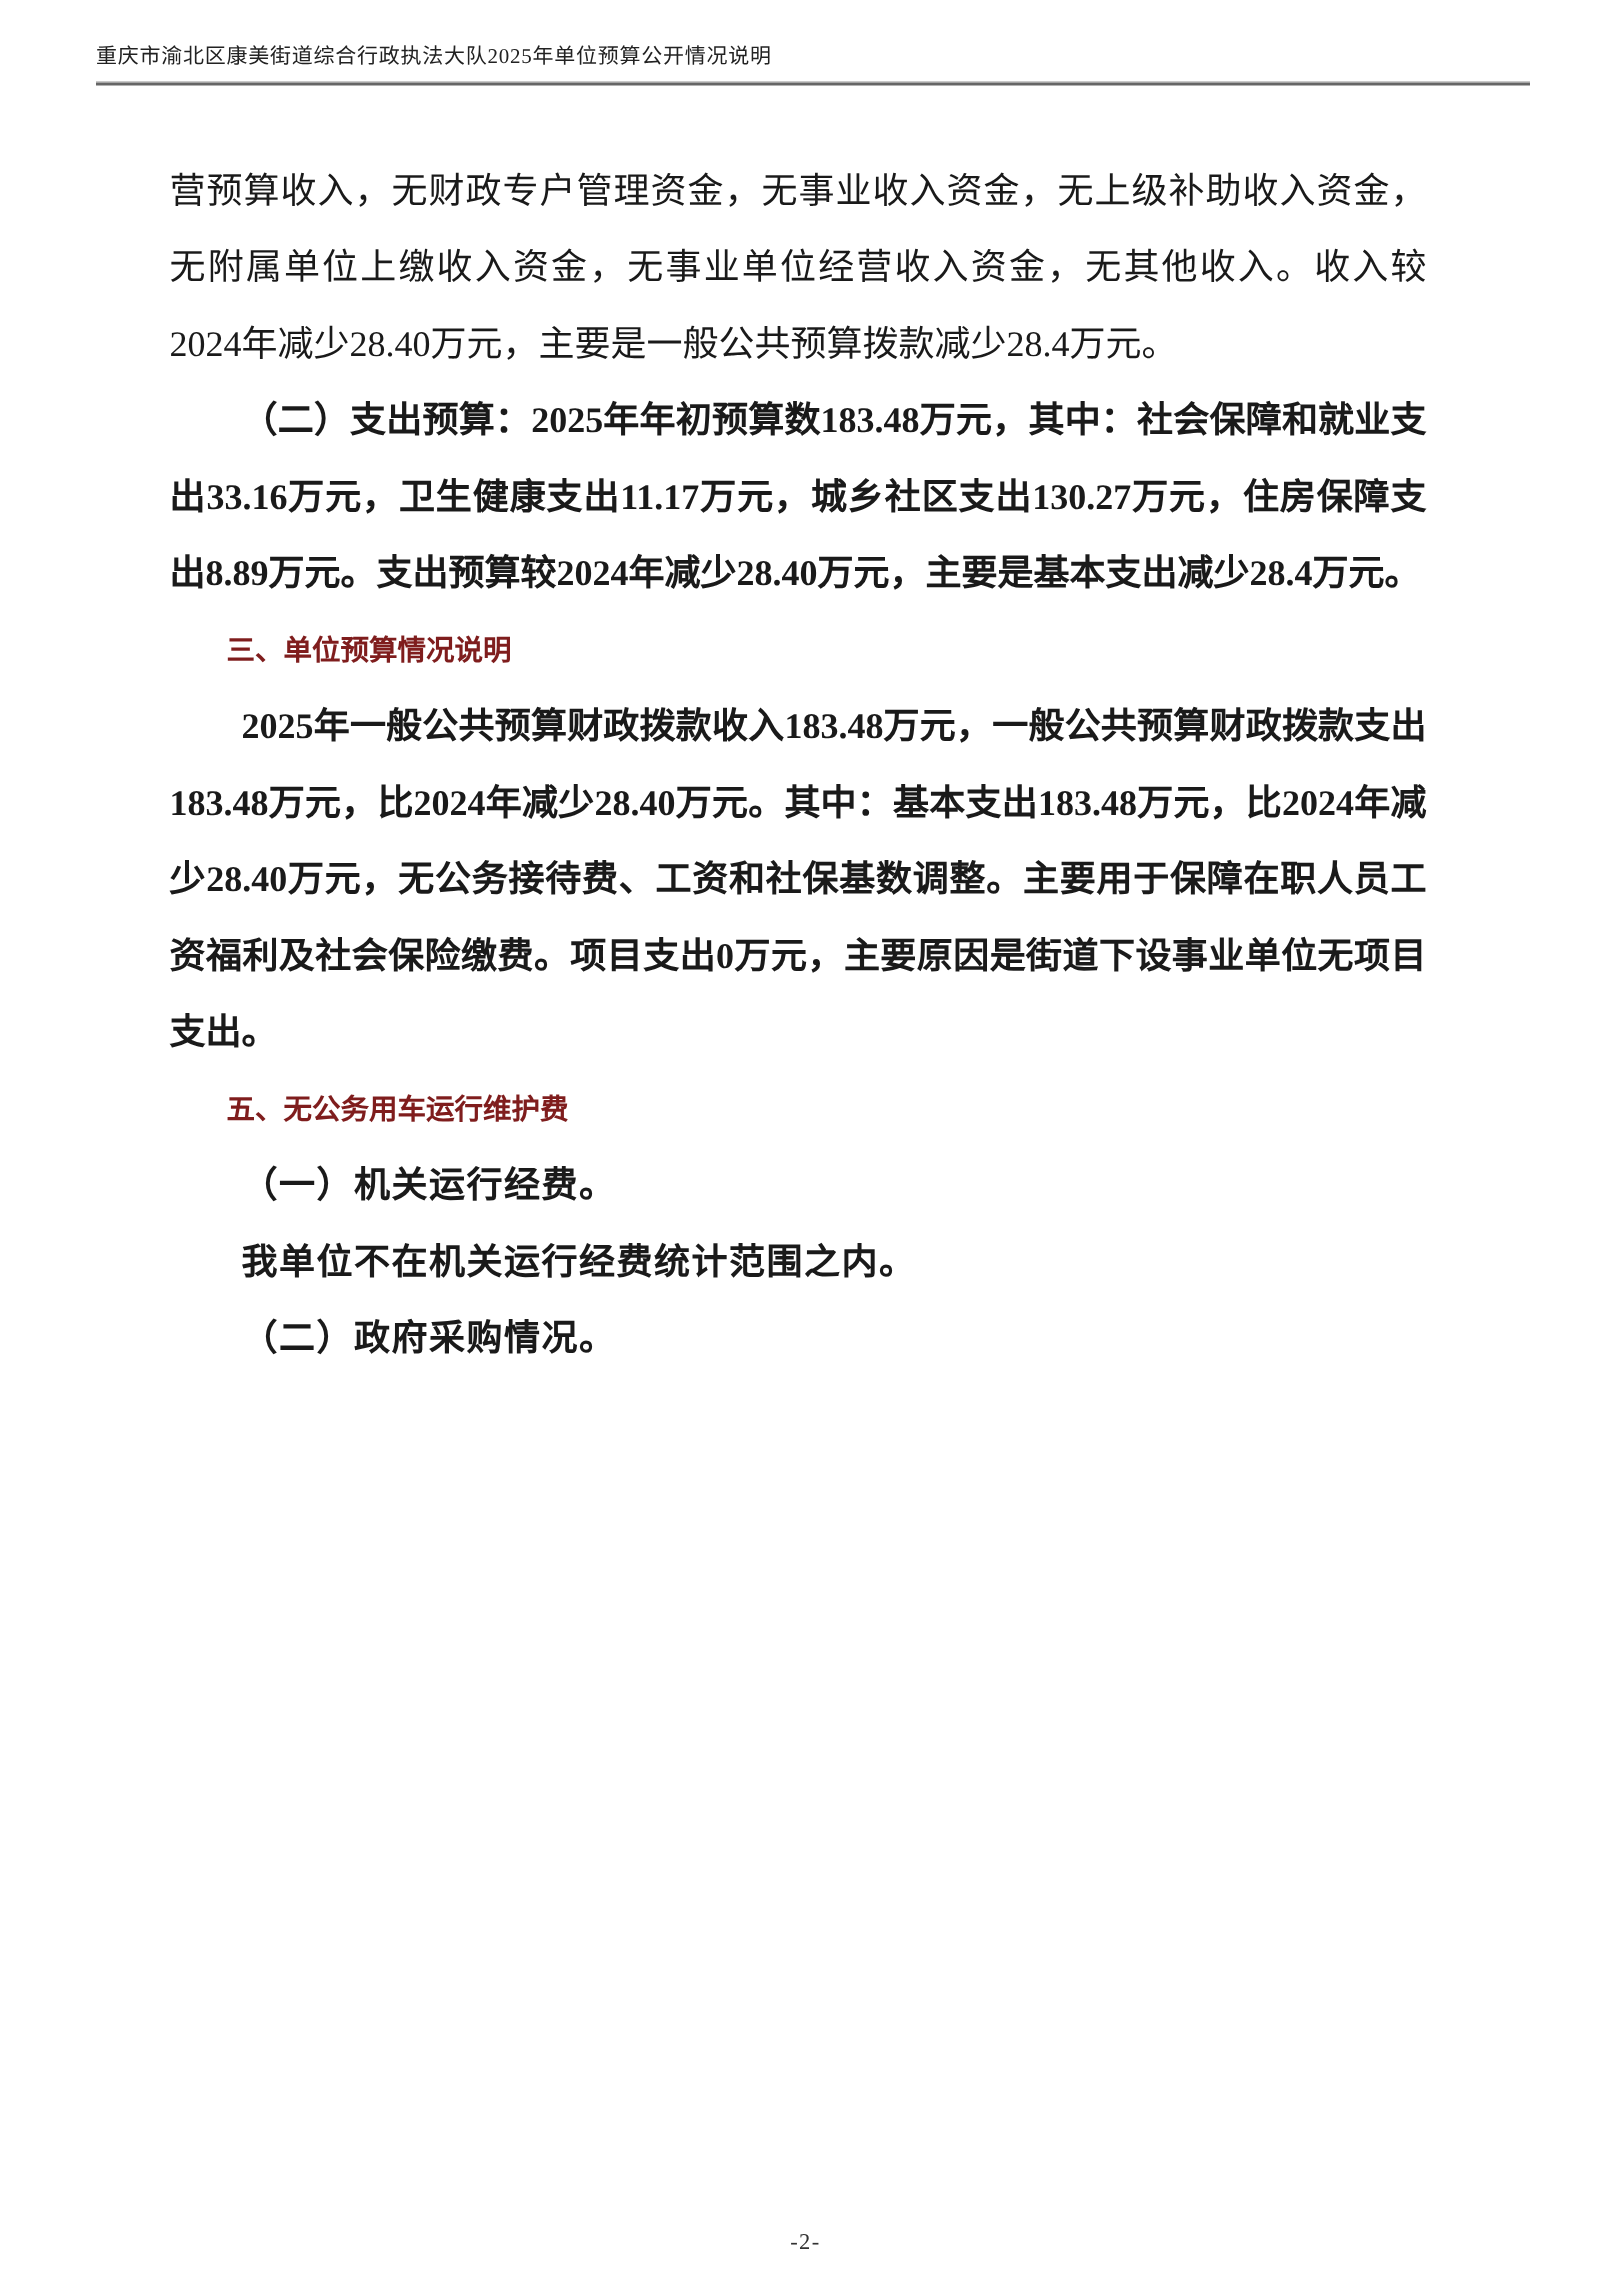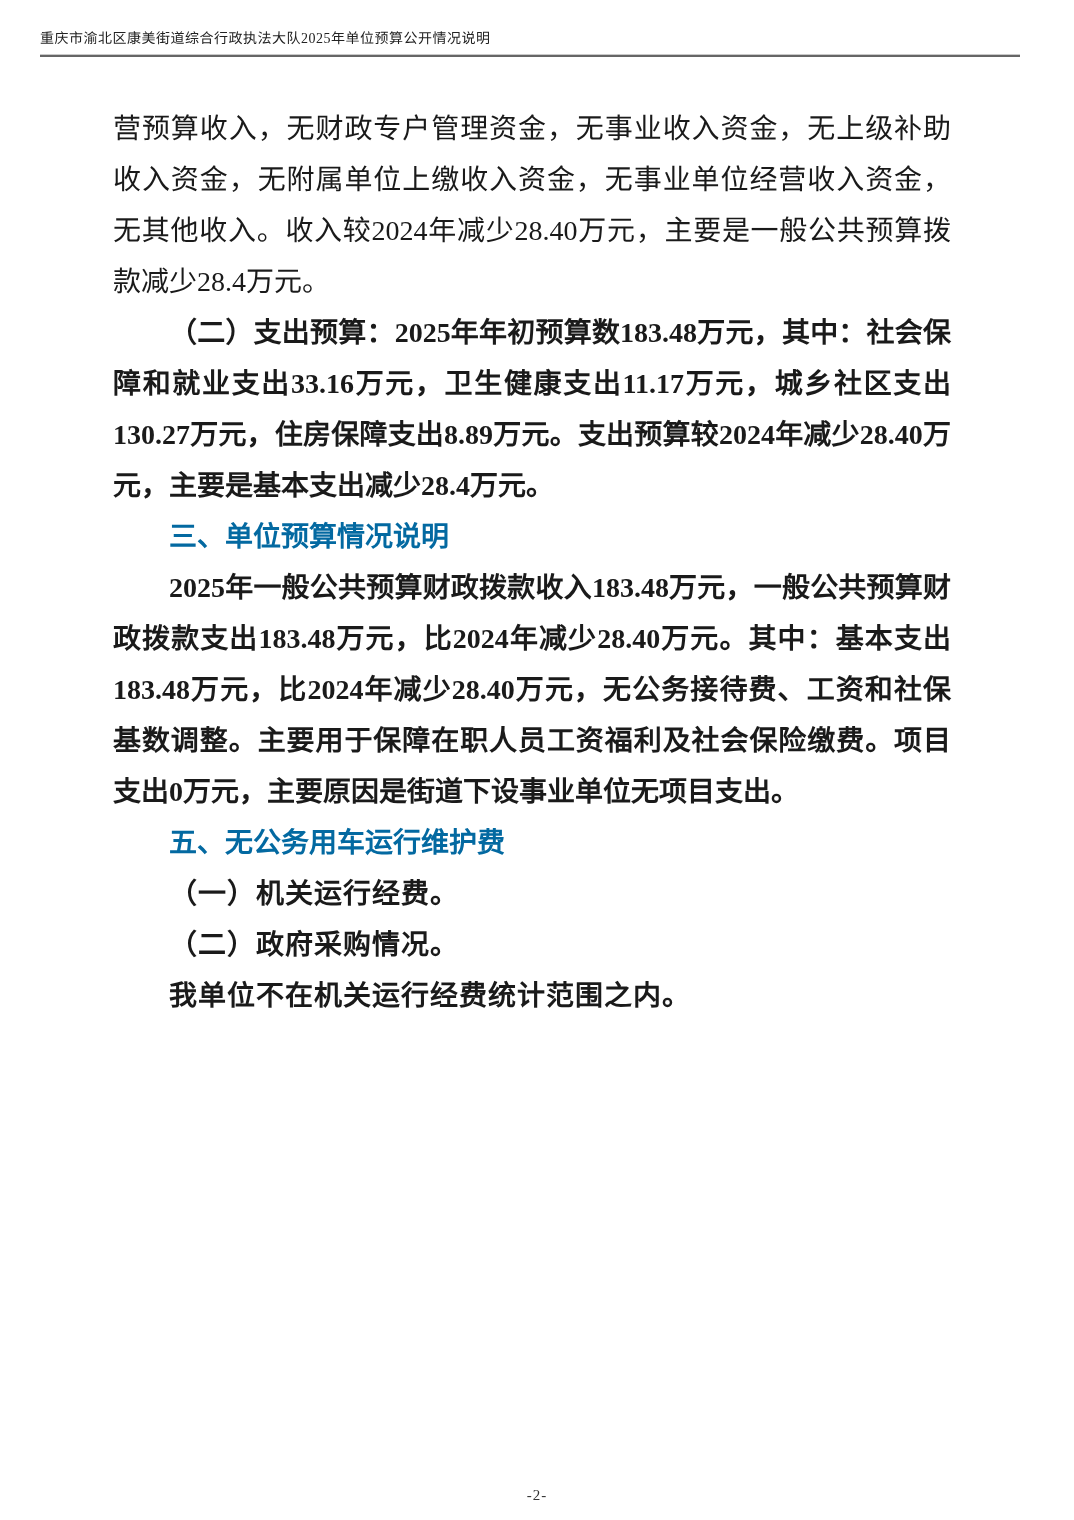--- a/index.html
+++ b/index.html
@@ -12,21 +12,21 @@
     width: 1074px;
     height: 1520px;
     background: #ffffff;
     overflow: hidden;
     font-family: "Liberation Serif", "DejaVu Serif", serif;
     color: #1a1a1a;
   }
   
   .header-block {
     position: absolute;
-    left: 40px;
+    left: 64px;
     right: 54px;
     top: 30px;
   }
   .header-title {
     font-size: 14px;
     line-height: 18px;
     letter-spacing: 0.5px;
     color: #222222;
     white-space: nowrap;
   }
@@ -38,37 +38,37 @@
   }
   
   .content {
     position: absolute;
     left: 113px;
     top: 103px;
     width: 838px;
   }
   .content p {
     margin: 0;
-    font-size: 28px;
+    font-size: 24px;
     line-height: 51px;
     text-align: justify;
     text-justify: inter-character;
     text-align-last: left;
     color: #1a1a1a;
   }
   .content p.indent {
     text-indent: 2em;
     font-weight: bold;
   }
   .content p.heading {
     font-family: "DejaVu Sans", "Liberation Sans", sans-serif;
     font-weight: bold;
-    font-size: 28px;
+    font-size: 19px;
     text-align: left;
-    color: #0369a1;
+    color: #7f1d1d;
   }
   .content p.kai {
     letter-spacing: 1px;
   }
   
   .footer {
     position: absolute;
     left: 0;
     right: 0;
     bottom: 16px;
@@ -90,21 +90,21 @@
     <div class="header-rule"></div>
   </div>
 
   <div class="content">
     <p class="body-para">营预算收入，无财政专户管理资金，无事业收入资金，无上级补助收入资金，无附属单位上缴收入资金，无事业单位经营收入资金，无其他收入。收入较2024年减少28.40万元，主要是一般公共预算拨款减少28.4万元。</p>
     <p class="body-para indent">（二）支出预算：2025年年初预算数183.48万元，其中：社会保障和就业支出33.16万元，卫生健康支出11.17万元，城乡社区支出130.27万元，住房保障支出8.89万元。支出预算较2024年减少28.40万元，主要是基本支出减少28.4万元。</p>
     <p class="heading indent">三、单位预算情况说明</p>
     <p class="body-para indent">2025年一般公共预算财政拨款收入183.48万元，一般公共预算财政拨款支出183.48万元，比2024年减少28.40万元。其中：基本支出183.48万元，比2024年减少28.40万元，无公务接待费、工资和社保基数调整。主要用于保障在职人员工资福利及社会保险缴费。项目支出0万元，主要原因是街道下设事业单位无项目支出。</p>
     <p class="heading indent">五、无公务用车运行维护费</p>
     <p class="body-para kai indent">（一）机关运行经费。</p>
+    <p class="body-para kai indent">我单位不在机关运行经费统计范围之内。</p>
     <p class="body-para kai indent">（二）政府采购情况。</p>
-    <p class="body-para kai indent">我单位不在机关运行经费统计范围之内。</p>
   </div>
 
   <div class="footer">
     <span class="page-number">-2-</span>
   </div>
 
 </div>
 
 </body></html>

